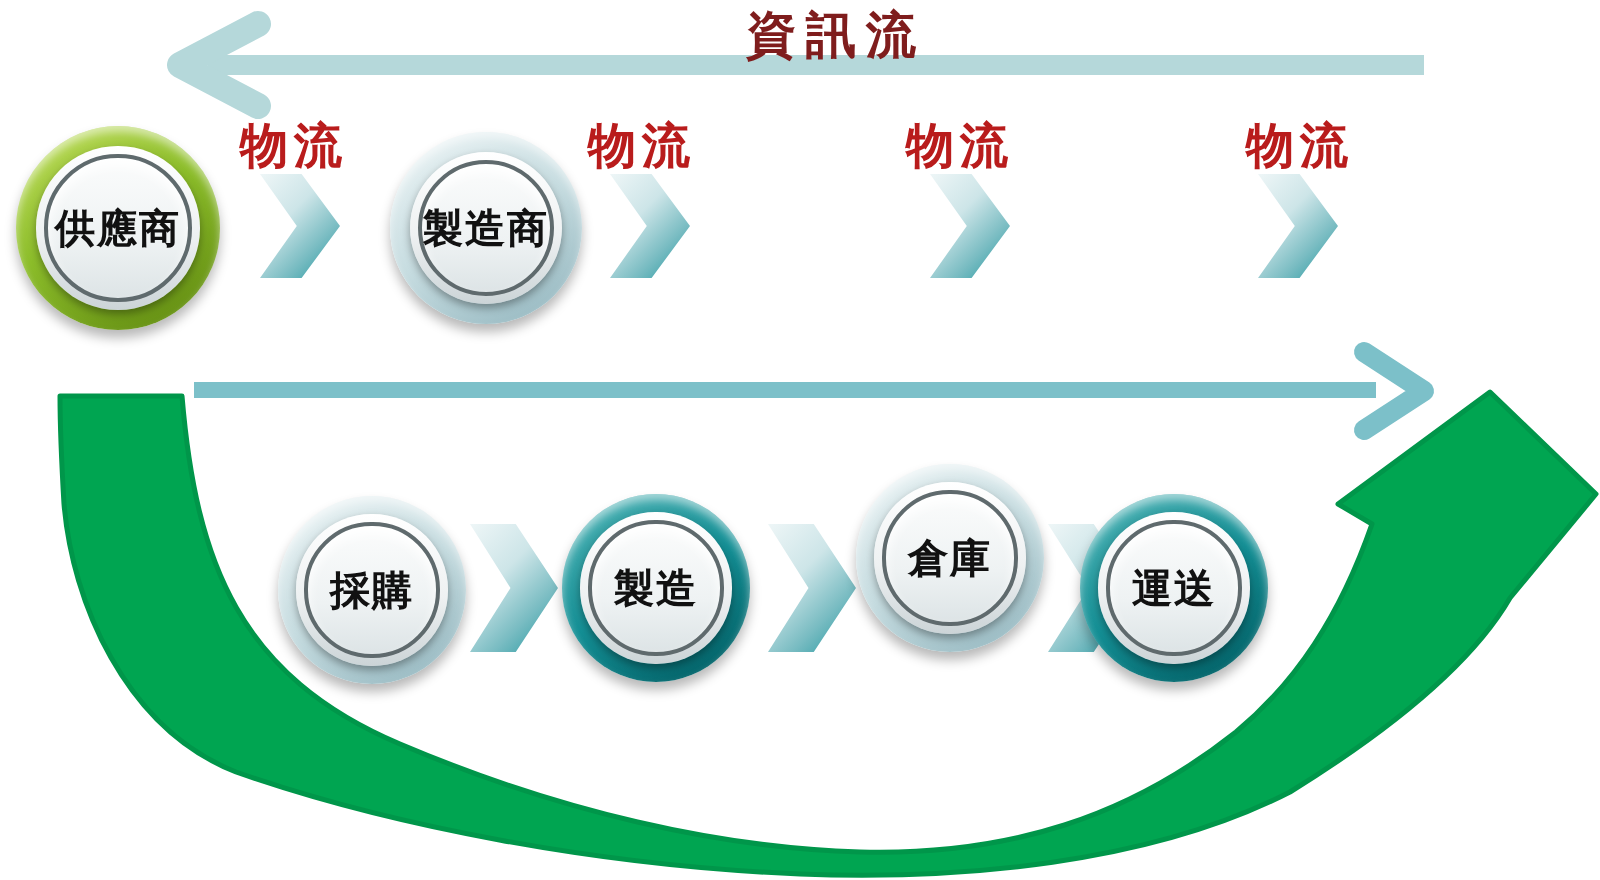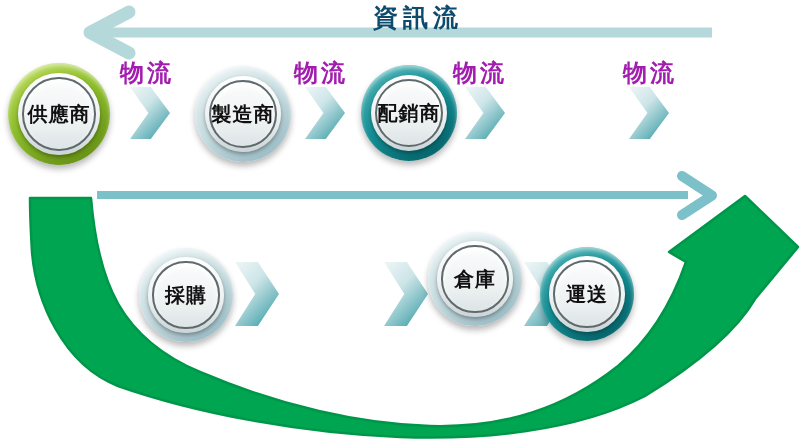--- a/index.html
+++ b/index.html
@@ -4,26 +4,26 @@
 <style>
   html,body{margin:0;padding:0;background:#ffffff;}
   .stage{
     position:relative;width:800px;height:440px;overflow:hidden;background:#fff;
     font-family:"DejaVu Serif","Liberation Serif",serif;
   }
   .layer{position:absolute;left:0;top:0;width:800px;height:440px;}
   .vector{z-index:1;}
   
   .flow-title{
-    position:absolute;z-index:3;color:#0c4a6e;font-weight:bold;font-size:25px;
+    position:absolute;z-index:3;color:#7f1d1d;font-weight:bold;font-size:25px;
     letter-spacing:5px;white-space:nowrap;transform:translateX(-50%);
   }
   
   .link-label{
-    position:absolute;z-index:3;color:#a21caf;font-weight:bold;font-size:24px;
+    position:absolute;z-index:3;color:#b91c1c;font-weight:bold;font-size:24px;
     letter-spacing:3px;white-space:nowrap;transform:translateX(-50%);
   }
   
   .chev{
     position:absolute;z-index:2;
     clip-path:polygon(0% 0%,52% 0%,100% 50%,52% 100%,0% 100%,46% 50%);
     background:linear-gradient(135deg,#eef6f7 0%,#cde5e8 38%,#79bcc2 70%,#1d959d 100%);
   }
   .chev.top{width:40px;height:52px;top:87px;}
   .chev.bot{width:44px;height:64px;top:262px;}
@@ -111,38 +111,38 @@
   </div>
 
   <div class="node pale" style="left:195px;top:66px;width:96px;height:96px;text-align:center;">
     <div class="disc">
       <div class="inner">
         <span class="node-label">製造商</span>
       </div>
     </div>
   </div>
 
-  <div class="node teal" style="left:361px;top:65px;width:96px;height:96px;">
-    <div class="disc">
-      <div class="inner">
-        <span class="node-label">配銷商</span>
-      </div>
-    </div>
-  </div>
 
 
 
   <div class="node pale" style="left:139px;top:248px;width:94px;height:94px;text-decoration:underline;">
     <div class="disc">
       <div class="inner">
         <span class="node-label">採購</span>
       </div>
     </div>
   </div>
 
+  <div class="node teal" style="left:281px;top:247px;width:94px;height:94px;">
+    <div class="disc">
+      <div class="inner">
+        <span class="node-label">製造</span>
+      </div>
+    </div>
+  </div>
 
   <div class="node pale" style="left:428px;top:232px;width:94px;height:94px;">
     <div class="disc">
       <div class="inner">
         <span class="node-label">倉庫</span>
       </div>
     </div>
   </div>
 
   <div class="node teal" style="left:540px;top:247px;width:94px;height:94px;">

